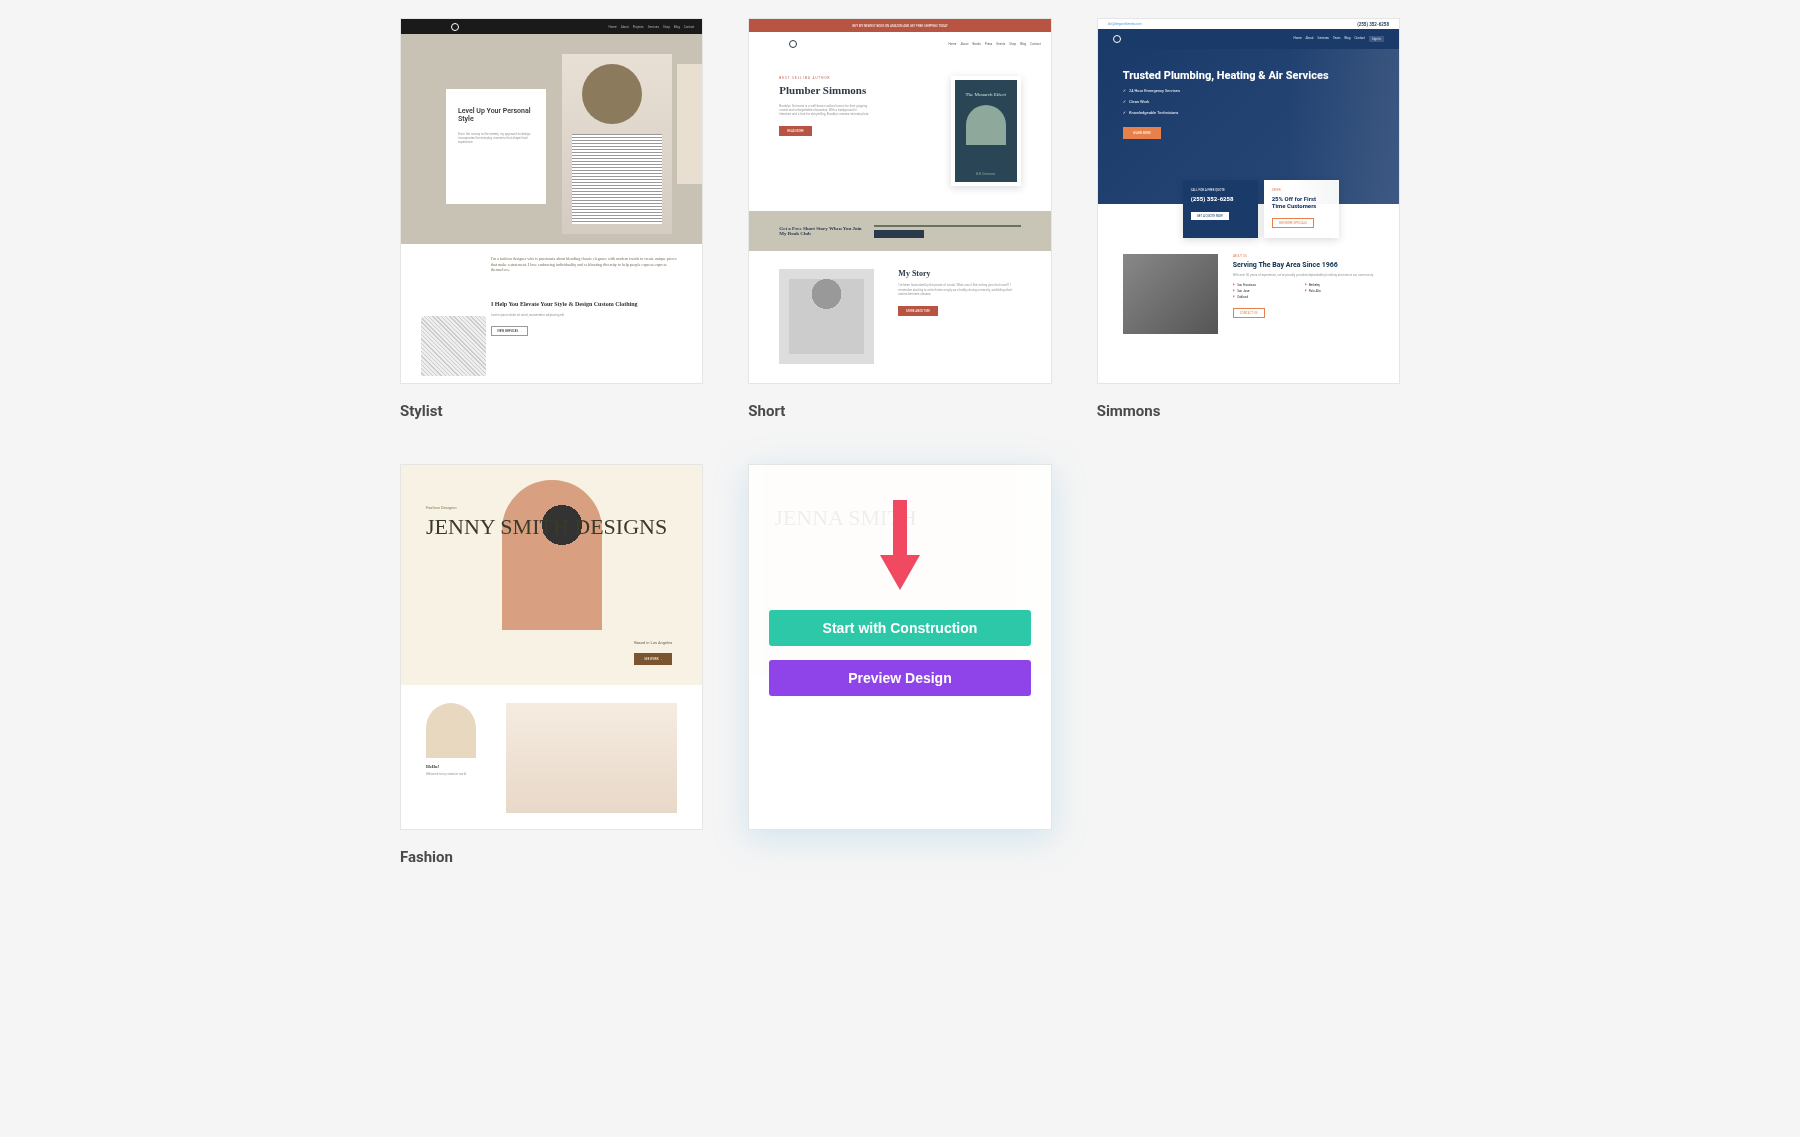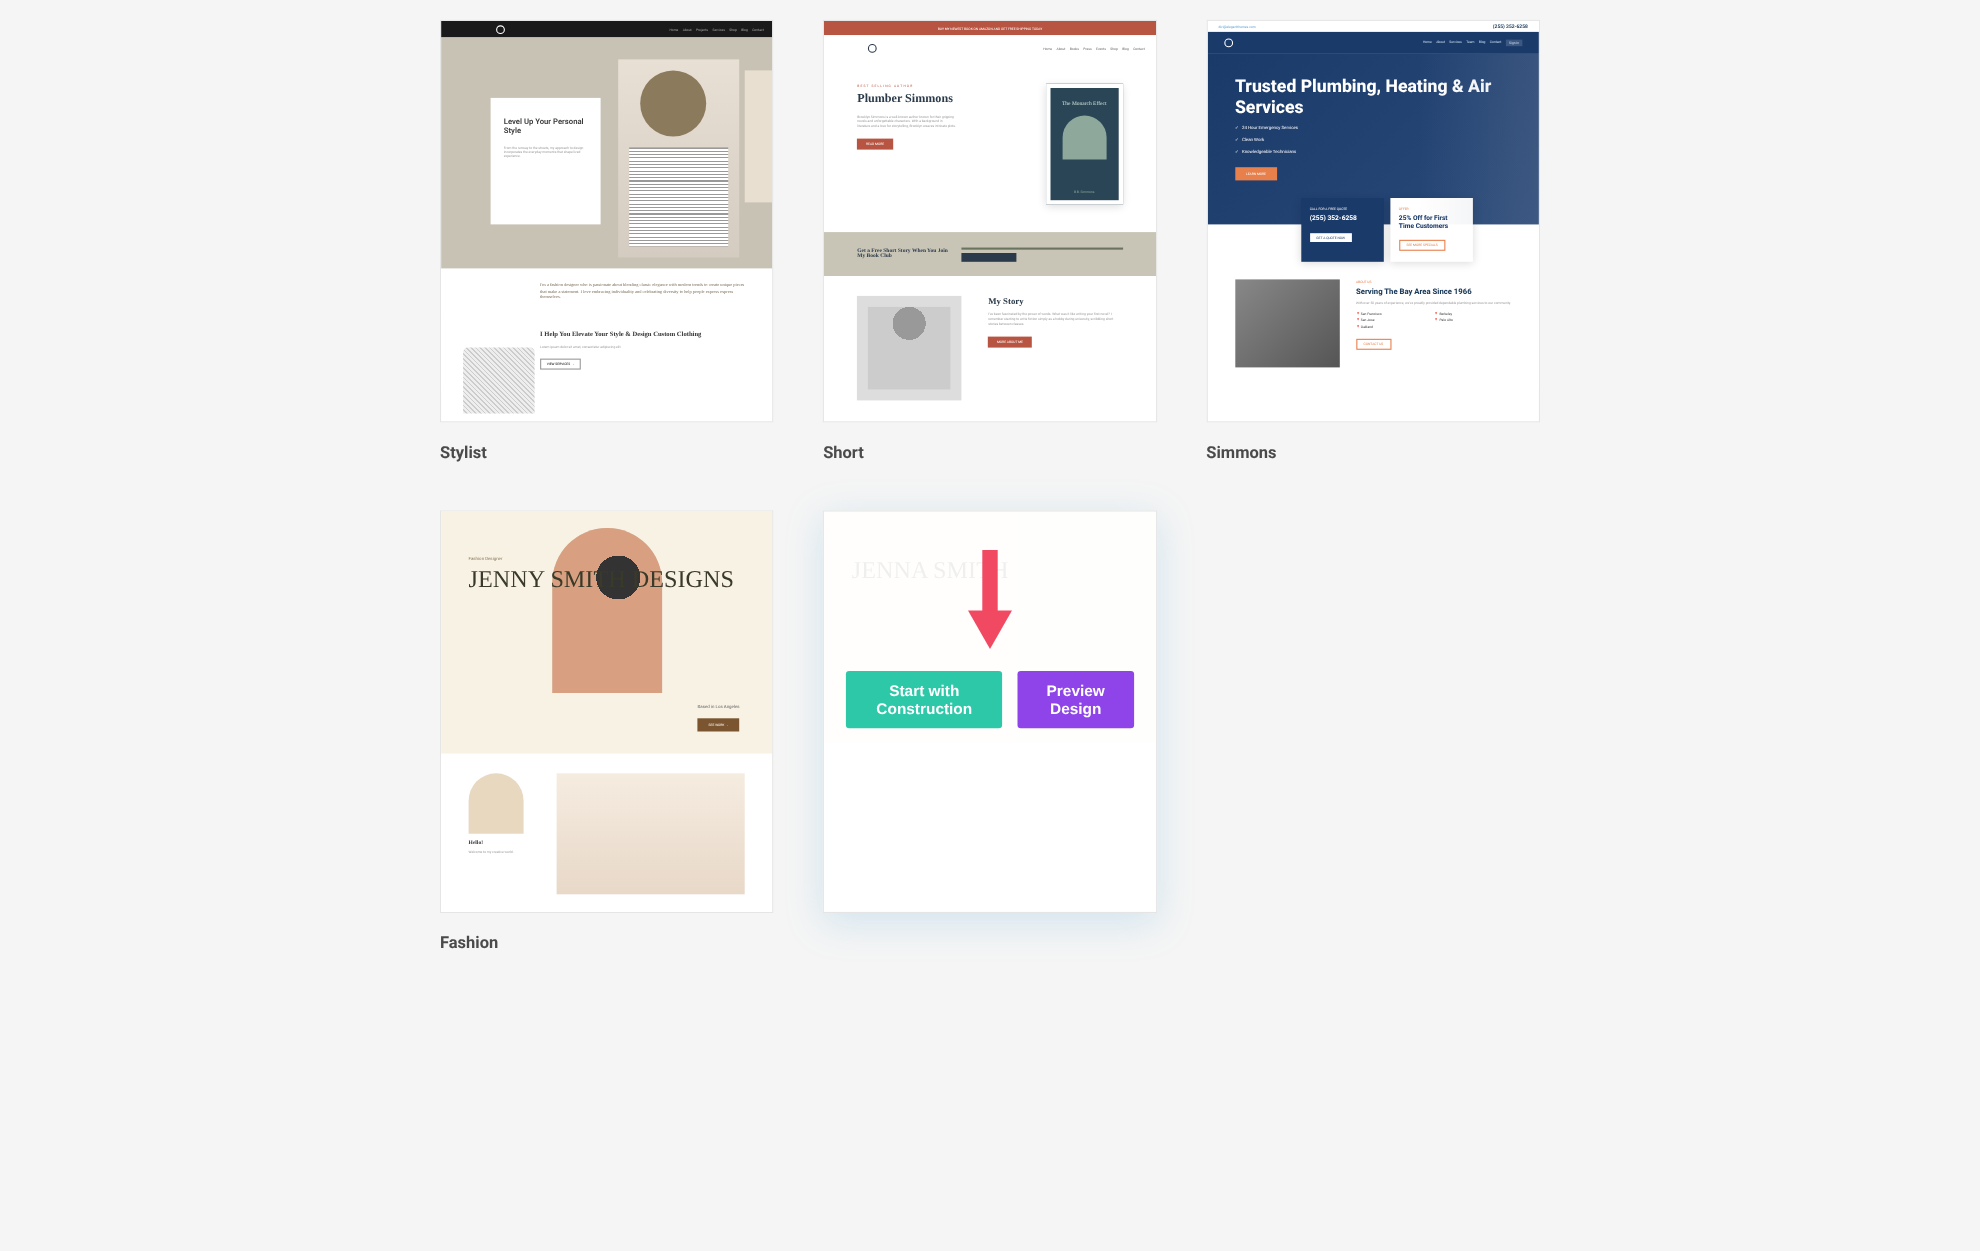--- a/index.html
+++ b/index.html
@@ -61,21 +61,21 @@
 
 .plumber .topbar{height:10px; background:#fff; display:flex; justify-content:space-between; align-items:center; padding:0 10px;}
 .plumber .topbar .email{font-size:3px; color:#5ba0d8;}
 .plumber .topbar .phone{font-size:4.5px; font-weight:700; color:#1a3a5a;}
 .plumber .nav{height:20px; background:#1a3a6a; display:flex; align-items:center; padding:0 15px;}
 .plumber .nav .logo{width:8px;height:8px;border:1px solid #fff;border-radius:50%;}
 .plumber .nav .menu{margin-left:auto; display:flex; gap:4px;}
 .plumber .nav .menu span{font-size:3px; color:#cfe0f0;}
 .plumber .hero{height:155px; background:linear-gradient(135deg,#1a3a6a 0%,#2a4a7a 100%); padding:20px 25px; position:relative;}
 .plumber .hero::after{content:""; position:absolute; right:0; top:0; width:110px; height:100%; background:linear-gradient(90deg,transparent,rgba(140,150,165,.4)); opacity:.5;}
-.plumber .hero h3{font-size:16px; font-weight:800; color:#fff; line-height:1.2;}
+.plumber .hero h3{font-size:11px; font-weight:800; color:#fff; line-height:1.2;}
 .plumber .hero .check{font-size:4px; color:#fff; margin-top:6px; display:flex; align-items:center; gap:3px;}
 .plumber .hero .check::before{content:"✓"; font-size:4px;}
 .plumber .hero .btn{display:inline-block; background:#e8804c; color:#fff; font-size:3px; padding:4px 10px; margin-top:12px;}
 .plumber .cards{position:absolute; bottom:-34px; left:85px; display:flex; gap:6px;}
 .plumber .cards .c{width:75px; height:58px; background:#fff; box-shadow:0 2px 8px rgba(0,0,0,.15); padding:8px;}
 .plumber .cards .c .tag{font-size:3px; color:#e8804c;}
 .plumber .cards .c .num{font-size:6px; font-weight:800; color:#1a3a6a; margin-top:3px;}
 .plumber .cards .c .btn2{display:inline-block; border:1px solid #e8804c; color:#e8804c; font-size:3px; padding:2px 6px; margin-top:6px;}
 .plumber .section{padding:50px 25px 20px; background:#fff; display:flex; gap:15px;}
 .plumber .section .pic{width:95px; height:80px; background:linear-gradient(135deg,#888,#555);}
@@ -102,21 +102,21 @@
 .fashion .below .big{flex:1; height:110px; background:linear-gradient(#f5ece0,#e8d8c8);}
 
 
 .hovered{position:relative;}
 .hovered .thumb{background:#fff; box-shadow:0 8px 32px rgba(100,180,220,.25);}
 .hovered .ghost{position:absolute; inset:0; opacity:.08;}
 .hovered .ghost .hero{height:210px; background:#f8f2e5; padding:40px 25px;}
 .hovered .ghost .hero h2{font-size:22px; font-family:Georgia,serif; color:#3a3a2a; font-weight:400;}
 .arrow{position:absolute; top:35px; left:50%; transform:translateX(-50%); width:50px; height:95px; z-index:10;}
 .arrow svg{width:100%; height:100%;}
-.overlay-btns{position:absolute; top:145px; left:20px; right:20px; z-index:10; display:flex; flex-direction:row; gap:14px;}
+.overlay-btns{position:absolute; top:145px; left:20px; right:20px; z-index:10; display:flex; flex-direction:column; gap:14px;}
 .overlay-btns button{border:none; padding:10px 16px; font-size:14px; font-weight:600; color:#fff; cursor:pointer; border-radius:3px;}
 .btn-start{background:#2dc8a8;}
 .btn-preview{background:#8e44e8;}
 </style>
 </head>
 <body>
 
 <div class="grid">
 
   <div class="card stylist">

